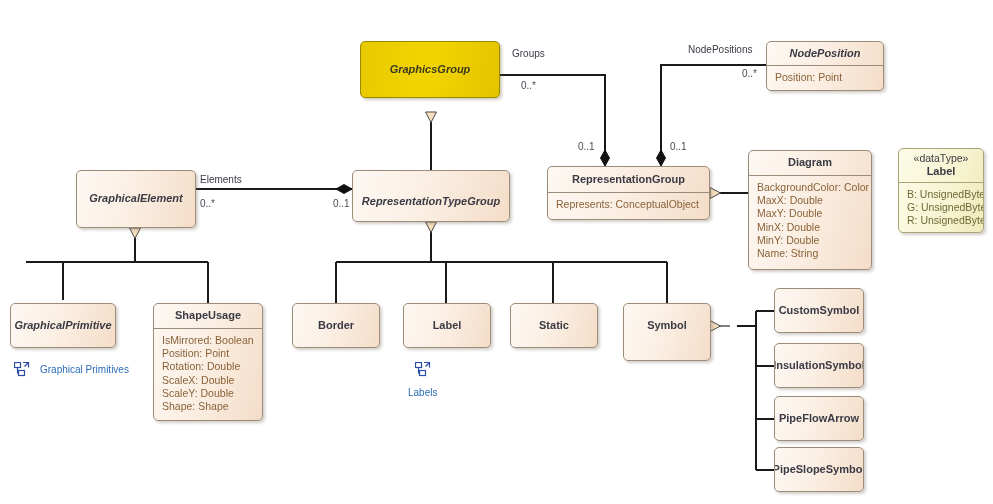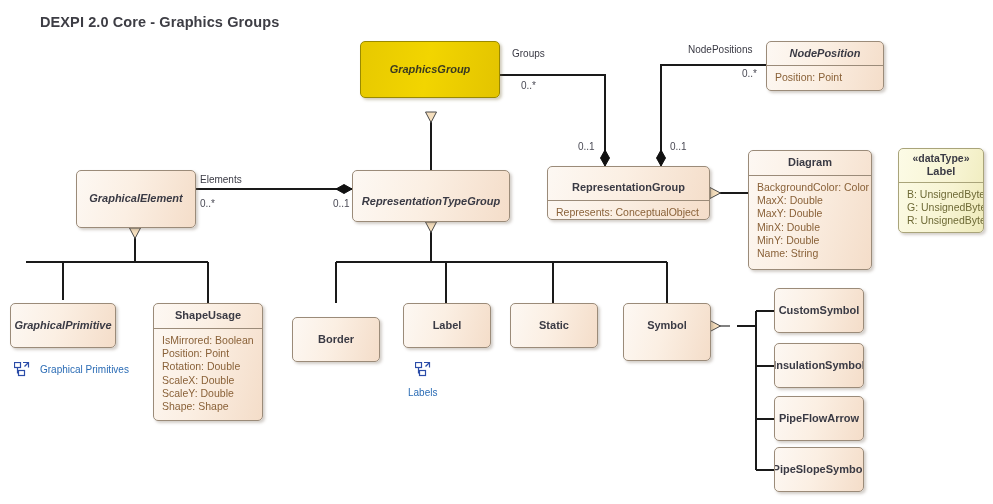--- a/index.html
+++ b/index.html
@@ -54,21 +54,21 @@
     padding: 0 4px;
     display: flex;
     flex-direction: column;
     align-items: center;
     justify-content: center;
   }
   .uml-class.has-attrs .cls-header {
     border-bottom: 1px solid #9b8b79;
   }
   .uml-class .cls-stereo {
-    font-weight: bold;
+    font-weight: normal;
     font-size: 10.5px;
     color: #3a3a44;
   }
   .uml-class.abstract .cls-name {
     font-style: italic;
   }
   .uml-class .cls-attrs {
     padding: 5px 8px 4px 8px;
     color: #8a6239;
     font-size: 10.5px;
@@ -117,21 +117,20 @@
     font-size: 10px;
     color: #2b6cb5;
   }
   .pkg-icon { width: 16px; height: 15px; display: block; }
 </style>
 </head>
 <body>
 
 <div id="canvas">
 
-  <div class="diagram-title">DEXPI 2.0 Core - Graphics Groups</div>
 
   <svg id="edges" viewBox="0 0 993 504" xmlns="http://www.w3.org/2000/svg">
     <defs>
       <marker id="hollowTri" markerWidth="13" markerHeight="13" refX="12" refY="6.5" orient="auto" markerUnits="userSpaceOnUse">
         <path d="M12,1 L12,12 L1.5,6.5 Z" fill="#f5dfbe" stroke="#4a4a4a" stroke-width="1"></path>
       </marker>
       <marker id="blackDiamond" markerWidth="18" markerHeight="11" refX="17" refY="5.5" orient="auto" markerUnits="userSpaceOnUse">
         <path d="M1,5.5 L9,1 L17,5.5 L9,10 Z" fill="#111111" stroke="#111111" stroke-width="1"></path>
       </marker>
     </defs>
@@ -200,21 +199,21 @@
     </div>
   </div>
 
   <div class="uml-class abstract" style="left:352px; top:170px; width:158px; height:52px;">
     <div class="cls-header" style="height:62px;">
       <span class="cls-name">RepresentationTypeGroup</span>
     </div>
   </div>
 
   <div class="uml-class has-attrs" style="left:547px; top:166px; width:163px; height:54px;">
-    <div class="cls-header" style="height:26px;margin-top:8px;">
+    <div class="cls-header" style="height:26px;">
       <span class="cls-name">RepresentationGroup</span>
     </div>
     <div class="cls-attrs">
       <div class="attr-row">Represents: ConceptualObject</div>
     </div>
   </div>
 
   <div class="uml-class has-attrs" style="left:748px; top:150px; width:124px; height:120px;">
     <div class="cls-header" style="height:25px;">
       <span class="cls-name">Diagram</span>
@@ -254,21 +253,21 @@
     <div class="cls-attrs">
       <div class="attr-row">IsMirrored: Boolean</div>
       <div class="attr-row">Position: Point</div>
       <div class="attr-row">Rotation: Double</div>
       <div class="attr-row">ScaleX: Double</div>
       <div class="attr-row">ScaleY: Double</div>
       <div class="attr-row">Shape: Shape</div>
     </div>
   </div>
 
-  <div class="uml-class" style="left:292px; top:303px; width:88px; height:45px;margin-top:14px;">
+  <div class="uml-class" style="left:292px; top:303px; width:88px; height:45px;">
     <div class="cls-header" style="height:43px;">
       <span class="cls-name">Border</span>
     </div>
   </div>
 
   <div class="uml-class" style="left:403px; top:303px; width:88px; height:45px;">
     <div class="cls-header" style="height:43px;">
       <span class="cls-name">Label</span>
     </div>
   </div>

